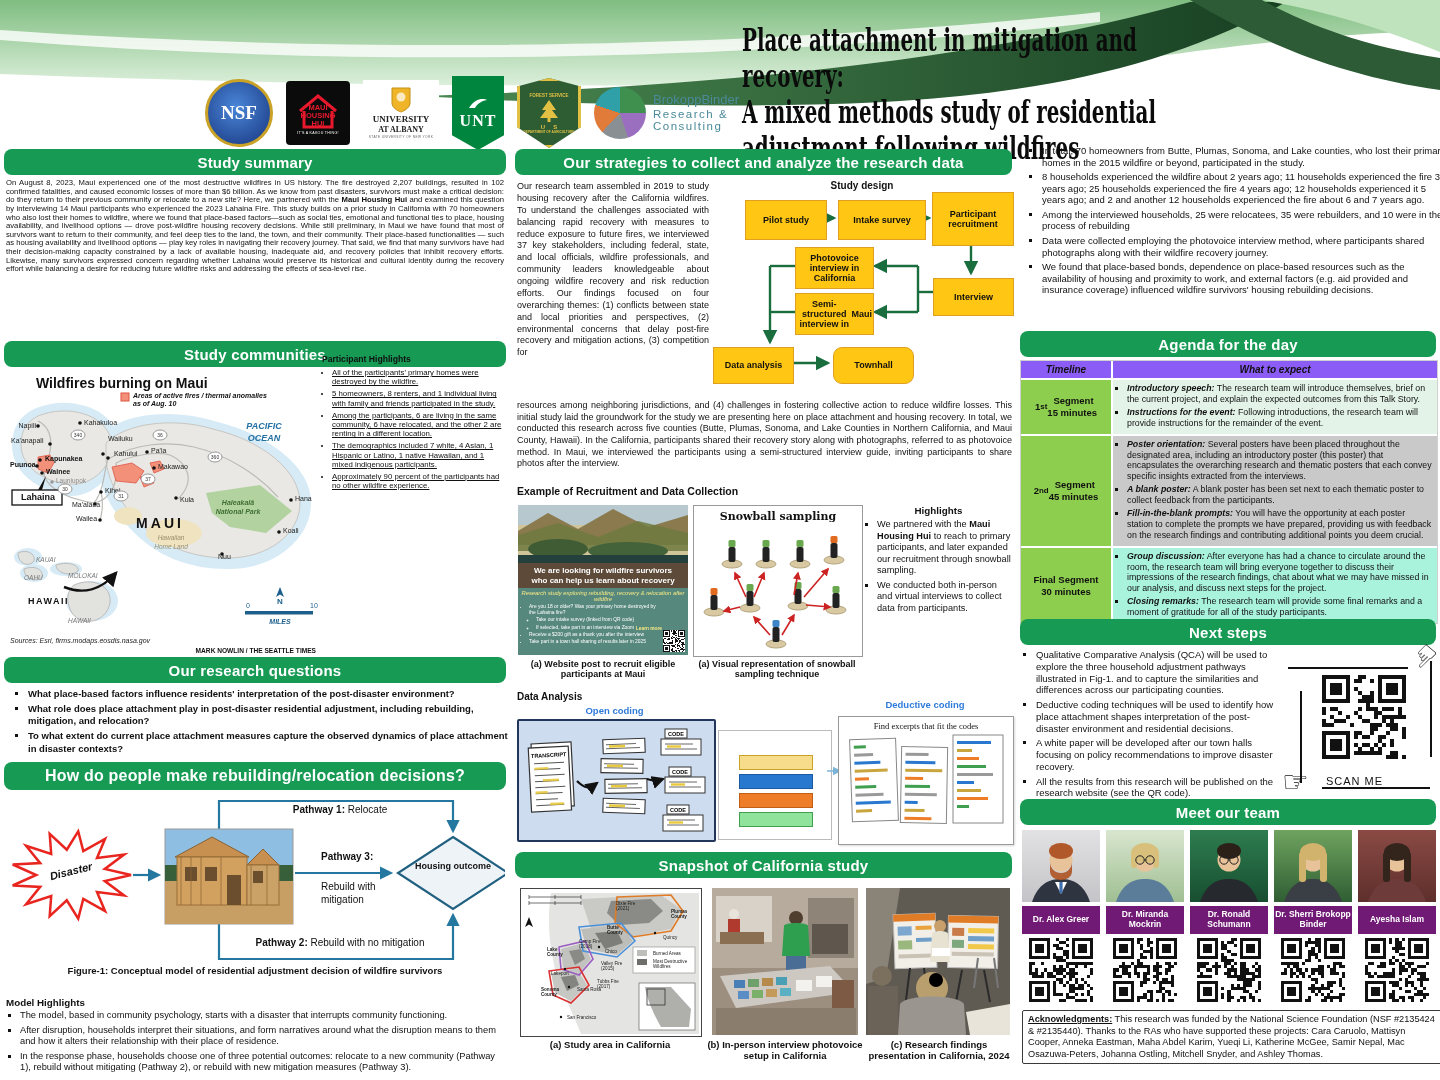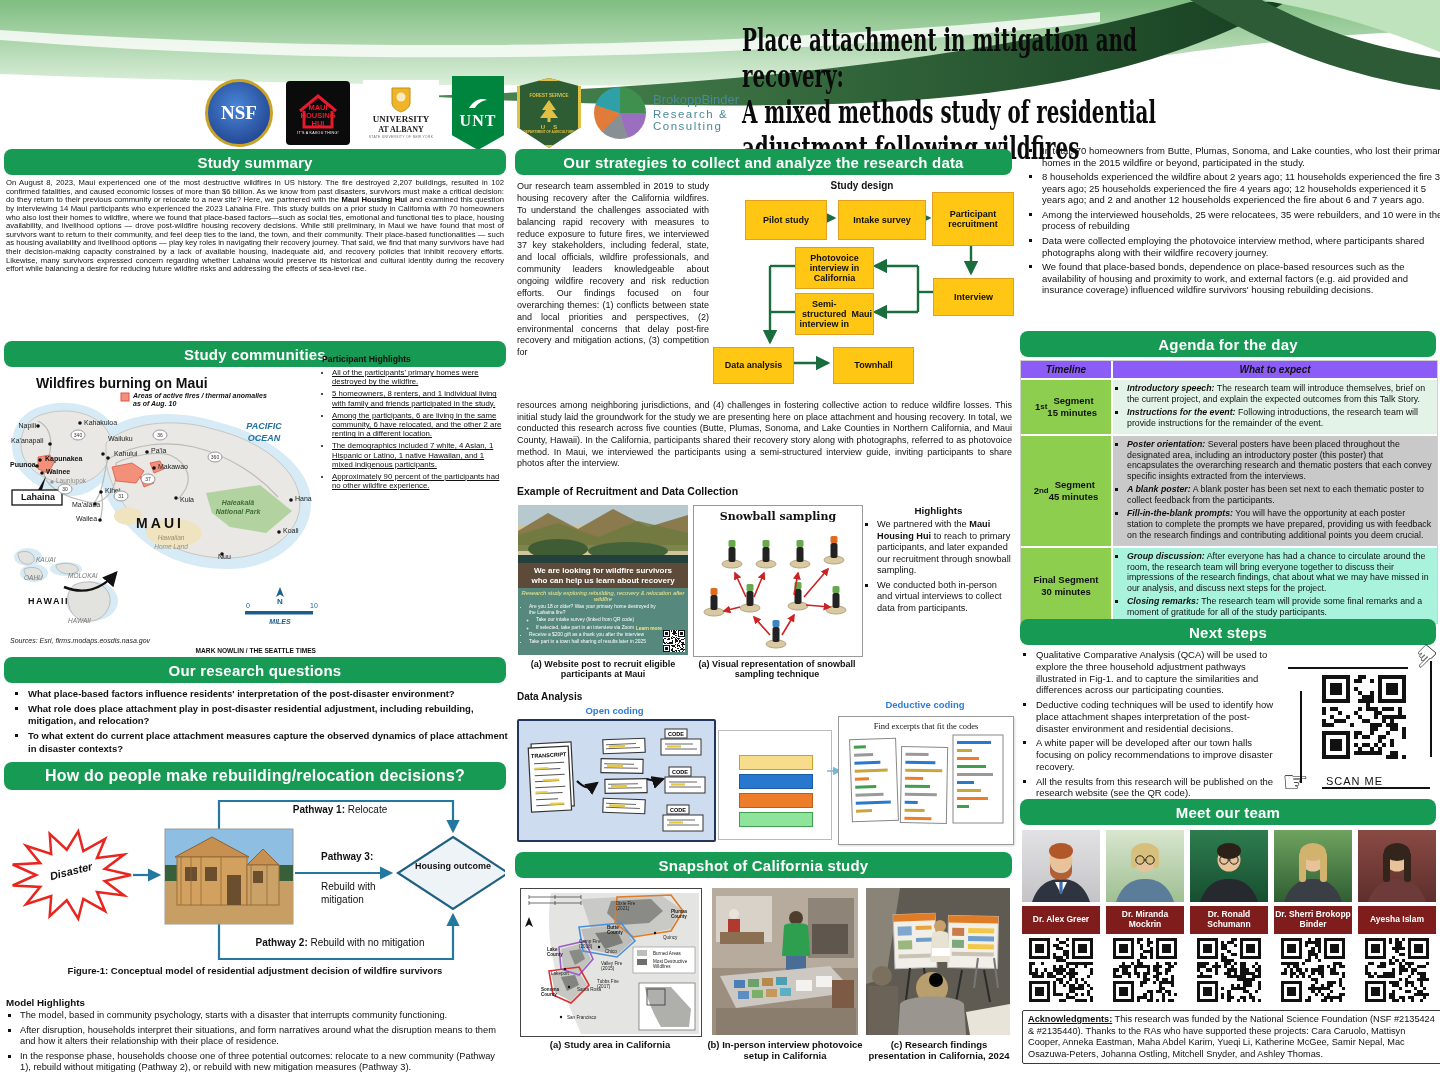--- a/index.html
+++ b/index.html
@@ -18,21 +18,21 @@
   .bluelab{color:#2F7BD9;font-weight:bold;font-size:9.5px;text-align:center;}
   .ybox{position:absolute;background:#FFC613;border:1.5px solid #DFA022;display:flex;align-items:center;
         justify-content:center;text-align:center;font-weight:bold;font-size:9px;line-height:1.12;padding:1px;}
   .agrow{display:grid;grid-template-columns:90px 1fr;gap:2px;margin-top:2px;}
   .agtl{background:#8DCE4E;display:flex;align-items:center;justify-content:center;text-align:center;
         font-weight:bold;font-size:9.5px;line-height:1.25;}
   .agtx{font-size:8.8px;line-height:1.2;padding:3px 4px 3px 0;}
   .agtx ul{}
   .aghd{display:grid;grid-template-columns:90px 1fr;gap:2px;}
   .aghd div{background:#8b5cf6;font-weight:bold;font-size:10px;display:flex;align-items:center;justify-content:center;height:17px;font-style:italic;}
-  .plate{background:#7f1d1d;color:#fff;font-size:8.5px;font-weight:bold;text-align:center;
+  .plate{background:#701a75;color:#fff;font-size:8.5px;font-weight:bold;text-align:center;
          display:flex;align-items:center;justify-content:center;line-height:1.15;padding:2px 1px;min-height:24px;}
   .card{width:78px;display:flex;flex-direction:column;}
   .hand{position:absolute;font-size:30px;color:#111;}
   svg text{font-family:"Liberation Sans",sans-serif;}
   .flyli{margin-bottom:1px;}
 </style>
 </head>
 <body>
 
 <svg width="0" height="0" style="position:absolute">
@@ -342,21 +342,21 @@
       <path d="M78,183 H116" marker-end="url(#ag)"></path>
     </g>
   </svg>
   <div class="ybox" style="left:33px;top:20px;width:78px;height:36px;">Pilot study</div>
   <div class="ybox" style="left:126px;top:20px;width:84px;height:36px;">Intake survey</div>
   <div class="ybox" style="left:220px;top:12px;width:78px;height:50px;">Participant recruitment</div>
   <div class="ybox" style="left:83px;top:67px;width:75px;height:38px;">Photovoice interview in California</div>
   <div class="ybox" style="left:83px;top:113px;width:75px;height:38px;">Semi-structured interview in <b>Maui</b></div>
   <div class="ybox" style="left:221px;top:98px;width:77px;height:34px;">Interview</div>
   <div class="ybox" style="left:1px;top:167px;width:77px;height:33px;">Data analysis</div>
-  <div class="ybox" style="left:121px;top:167px;width:77px;height:33px;">Townhall</div>
+  <div class="ybox" style="left:121px;top:167px;width:77px;height:33px;border-radius:9px;">Townhall</div>
 </div>
 
 <div class="abs just" style="left:517px;top:400px;width:495px;font-size:9px;line-height:1.3;">resources among neighboring jurisdictions, and (4) challenges in fostering collective action to reduce wildfire losses. This initial study laid the groundwork for the study we are presenting here on place attachment and housing recovery. In total, we conducted this research across five counties (Butte, Plumas, Sonoma, and Lake Counties in Northern California, and Maui County, Hawaii). In the California, participants shared their recovery story along with photographs, referred to as photovoice method. In Maui, we interviewed the participants using a semi-structured interview guide, inviting participants to share photos after the interview.</div>
 
 <div class="abs" style="left:517px;top:485px;font-weight:bold;font-size:10.5px;">Example of Recruitment and Data Collection</div>
 
 <div class="abs" style="left:518px;top:505px;width:170px;height:150px;display:flex;flex-direction:column;">
   <svg width="170" height="58" viewBox="0 0 170 58">
     <rect width="170" height="58" fill="#cfc49a"></rect>
     <rect width="170" height="20" fill="#b7c9cf"></rect>

